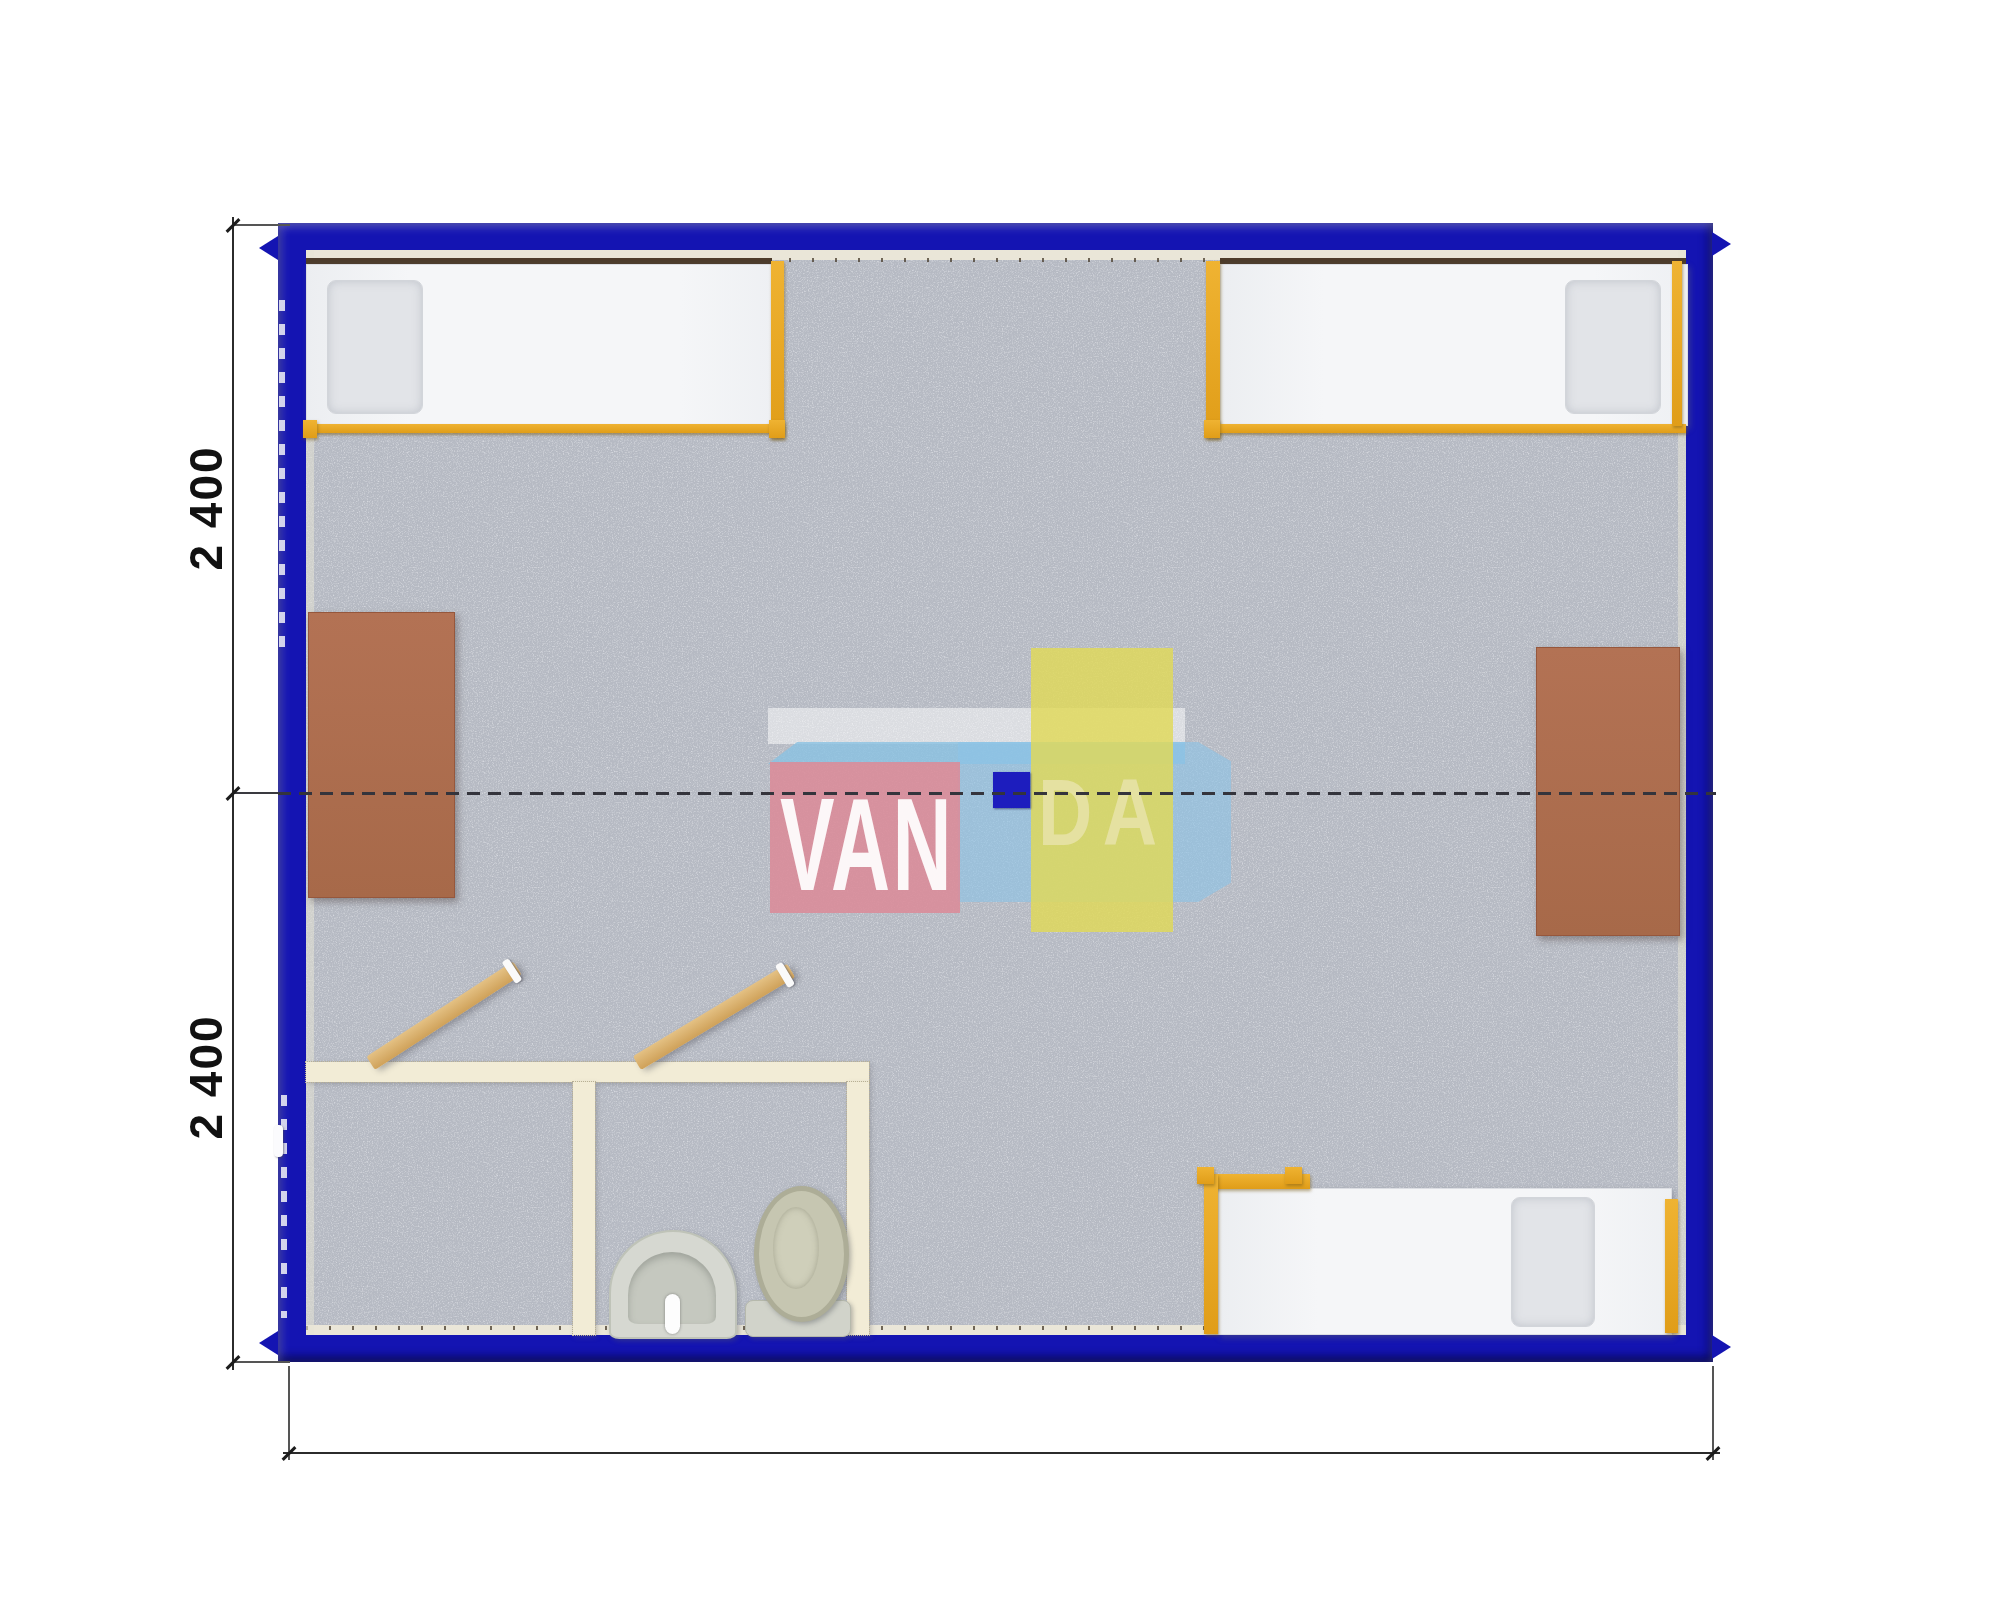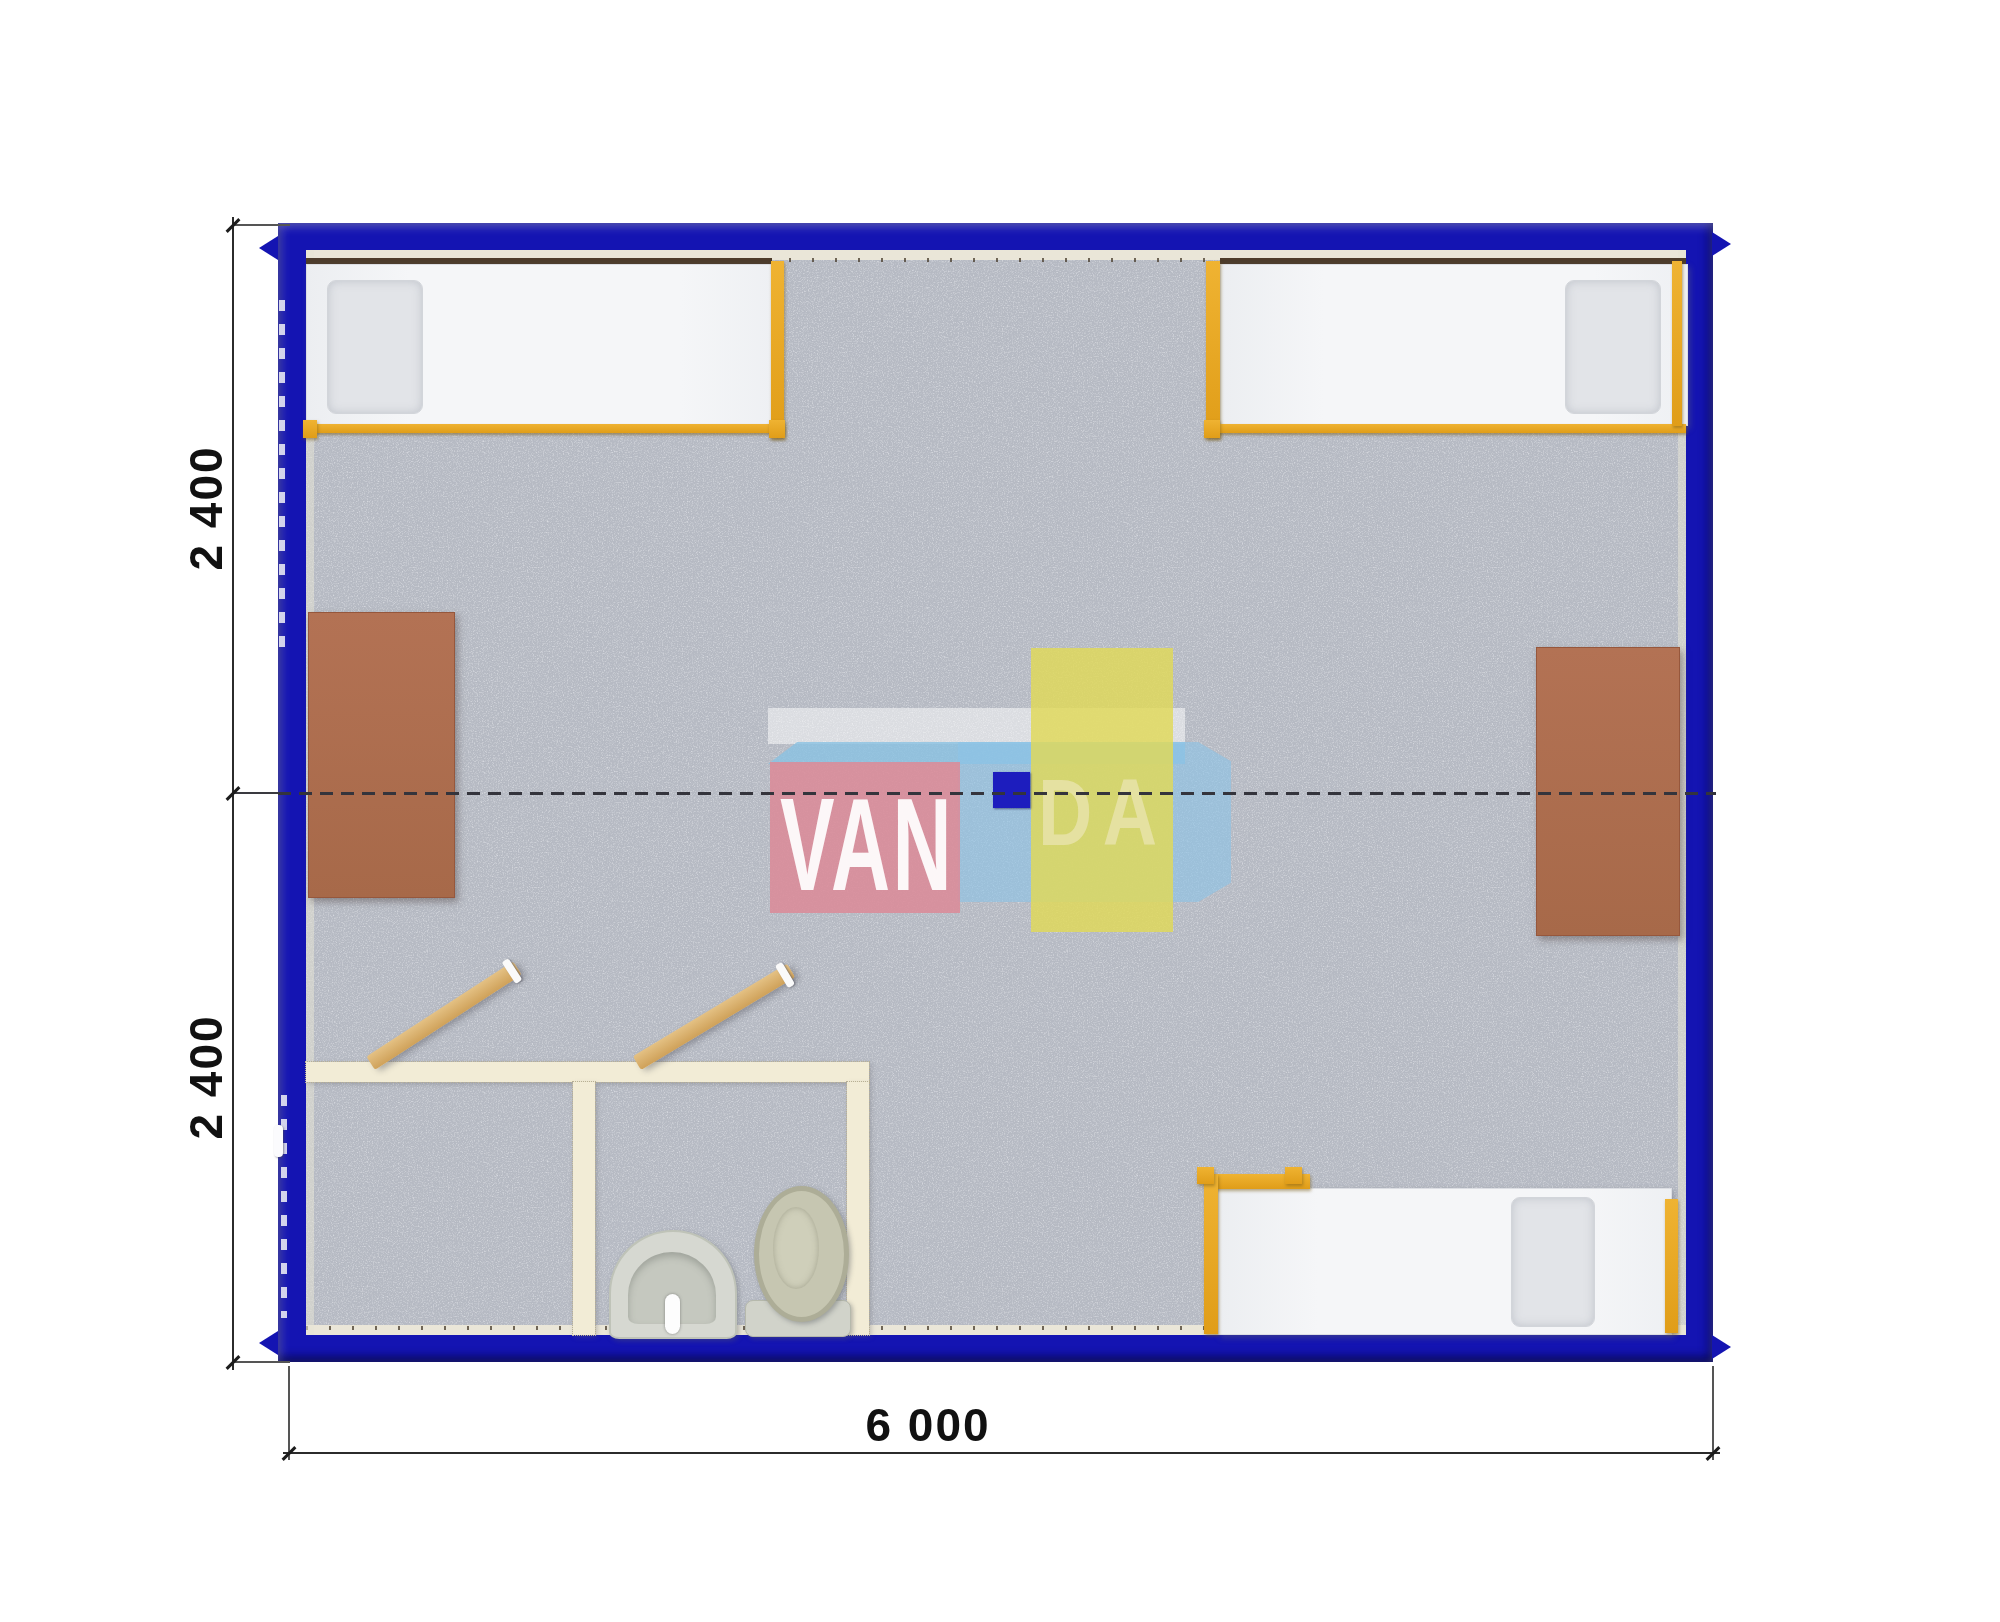--- a/index.html
+++ b/index.html
@@ -194,15 +194,14 @@
   <div class="abs dim-ext" style="left:1712px;top:1366px;width:2px;height:94px;"></div>
 
   <div class="dim-tick" style="left:224px;top:224px;"></div>
   <div class="dim-tick" style="left:224px;top:792px;"></div>
   <div class="dim-tick" style="left:224px;top:1361px;"></div>
   <div class="dim-tick" style="left:280px;top:1452px;"></div>
   <div class="dim-tick" style="left:1704px;top:1452px;"></div>
 
   <div class="dim-label vert" style="left:66px;top:483px;width:280px;">2 400</div>
   <div class="dim-label vert" style="left:66px;top:1052px;width:280px;">2 400</div>
-  <div class="dim-label" style="left:788px;top:1400px;width:280px;">6 000</div>
 
 </div>
 
 </body></html>

